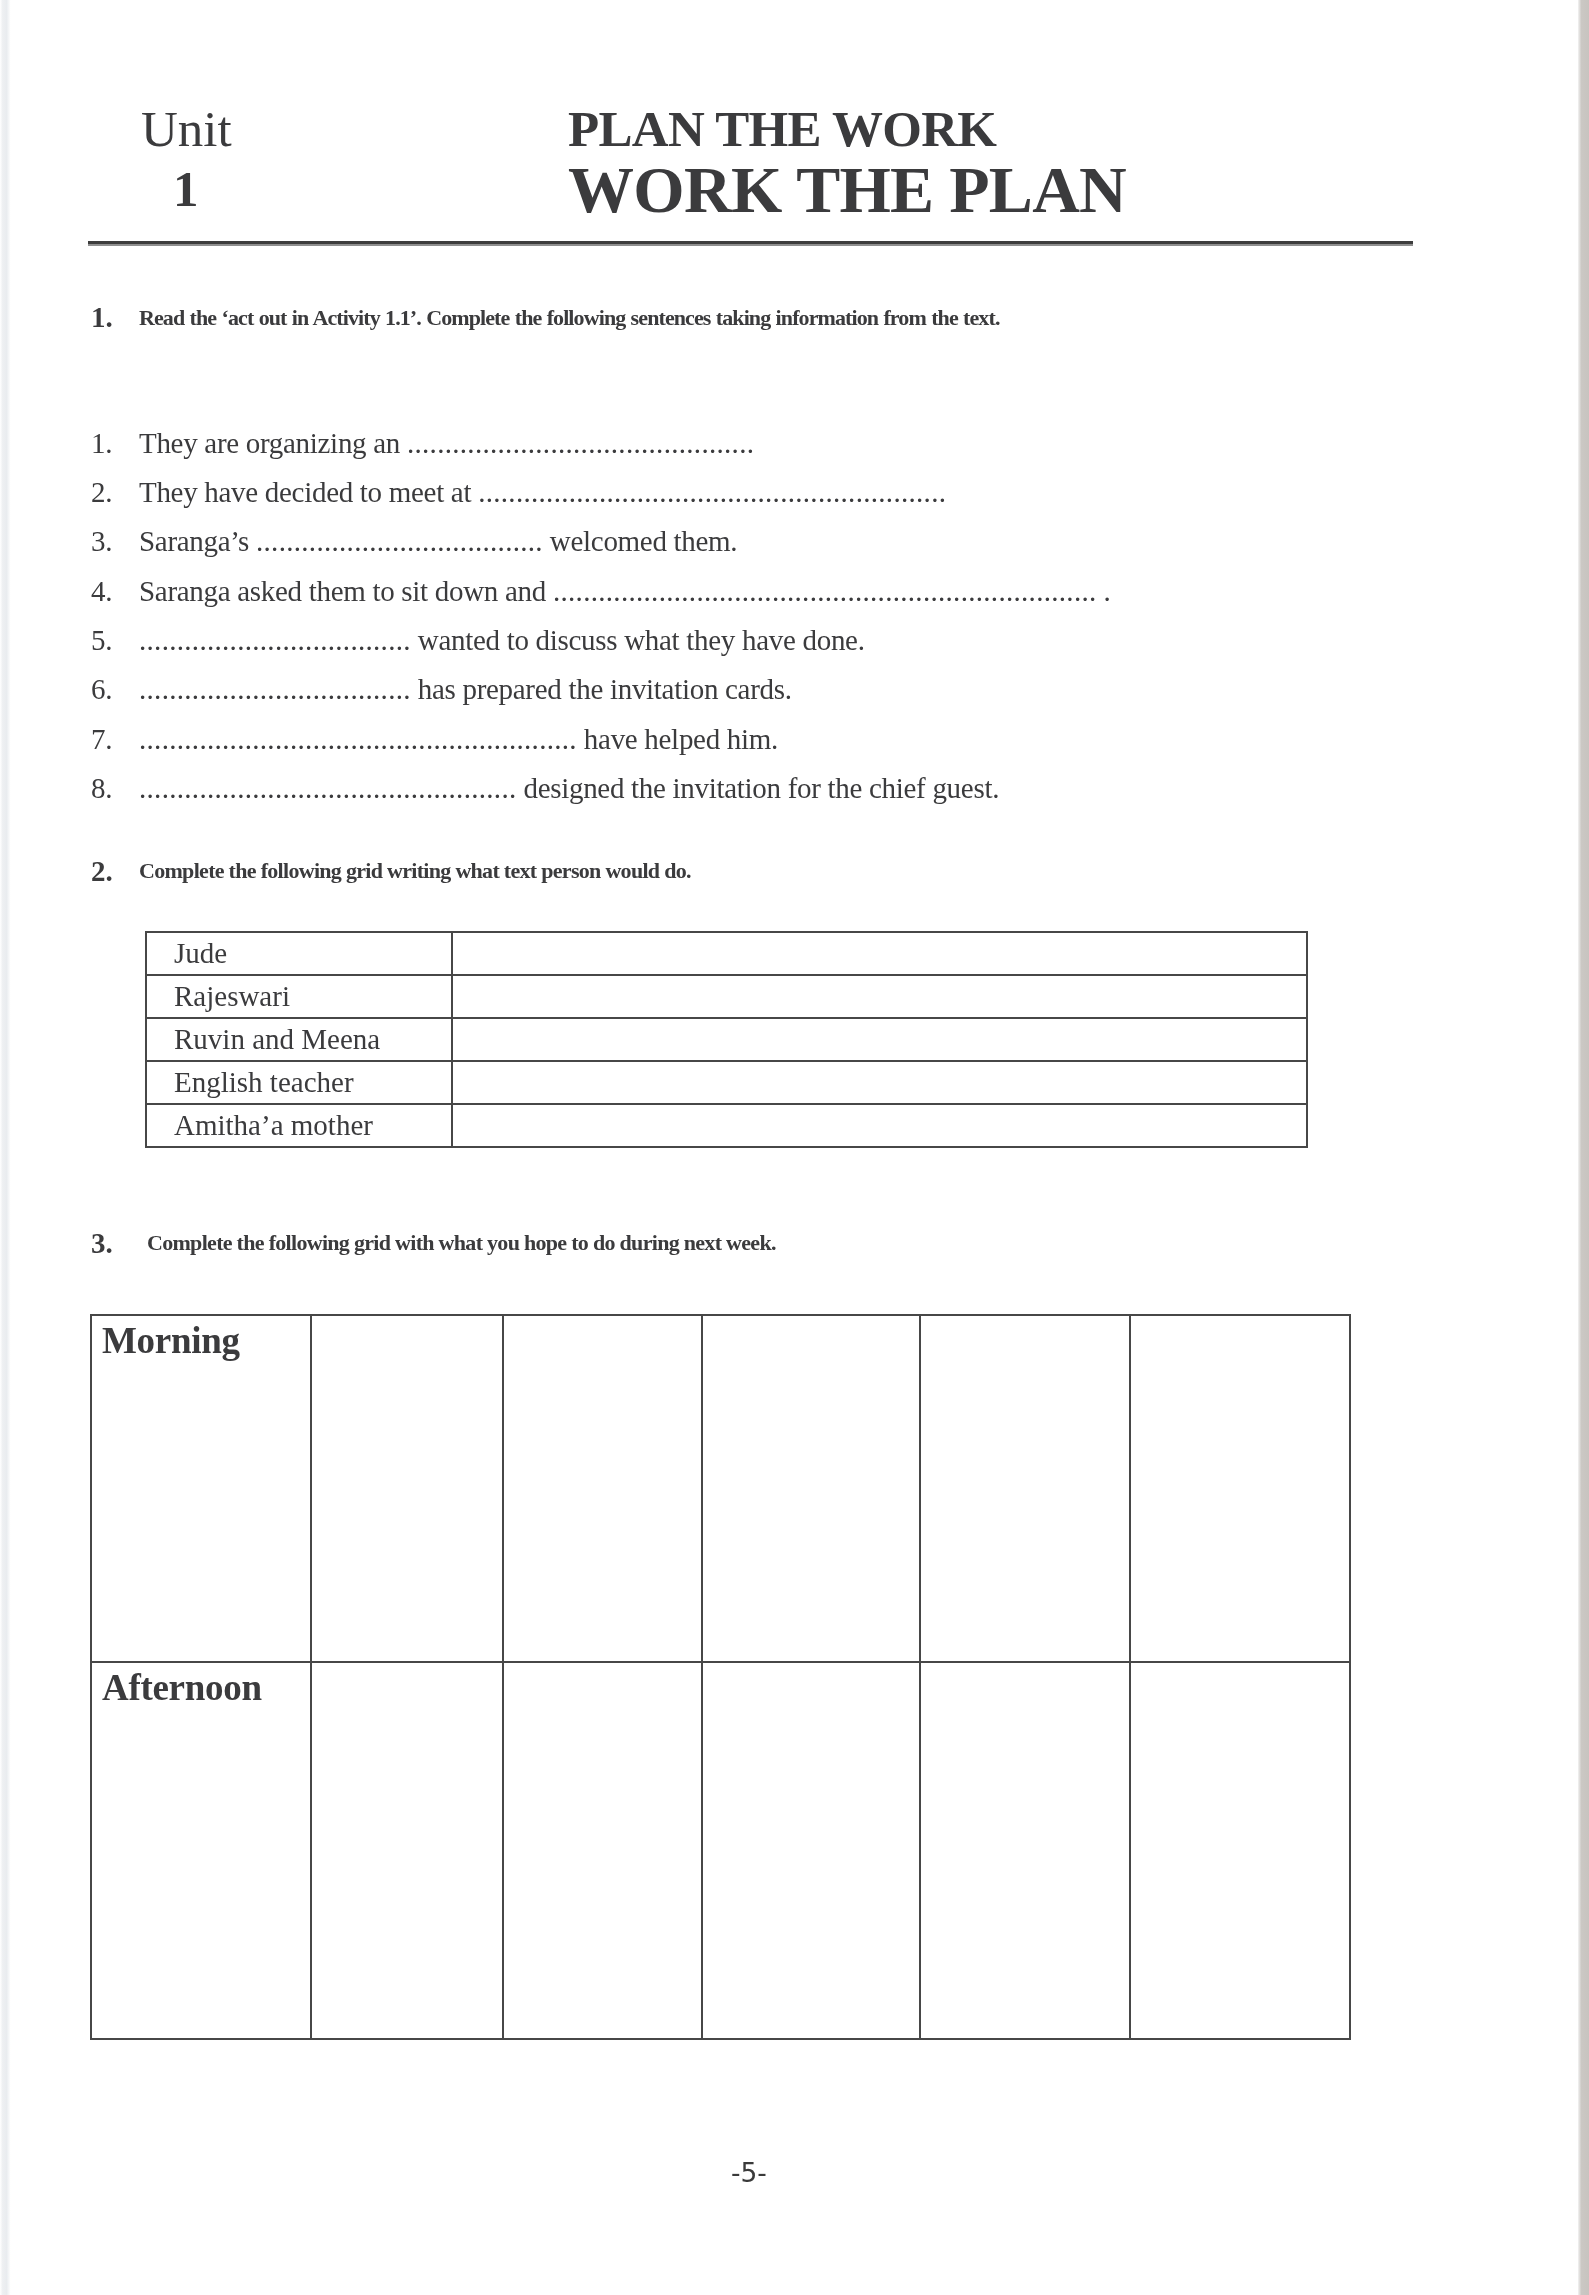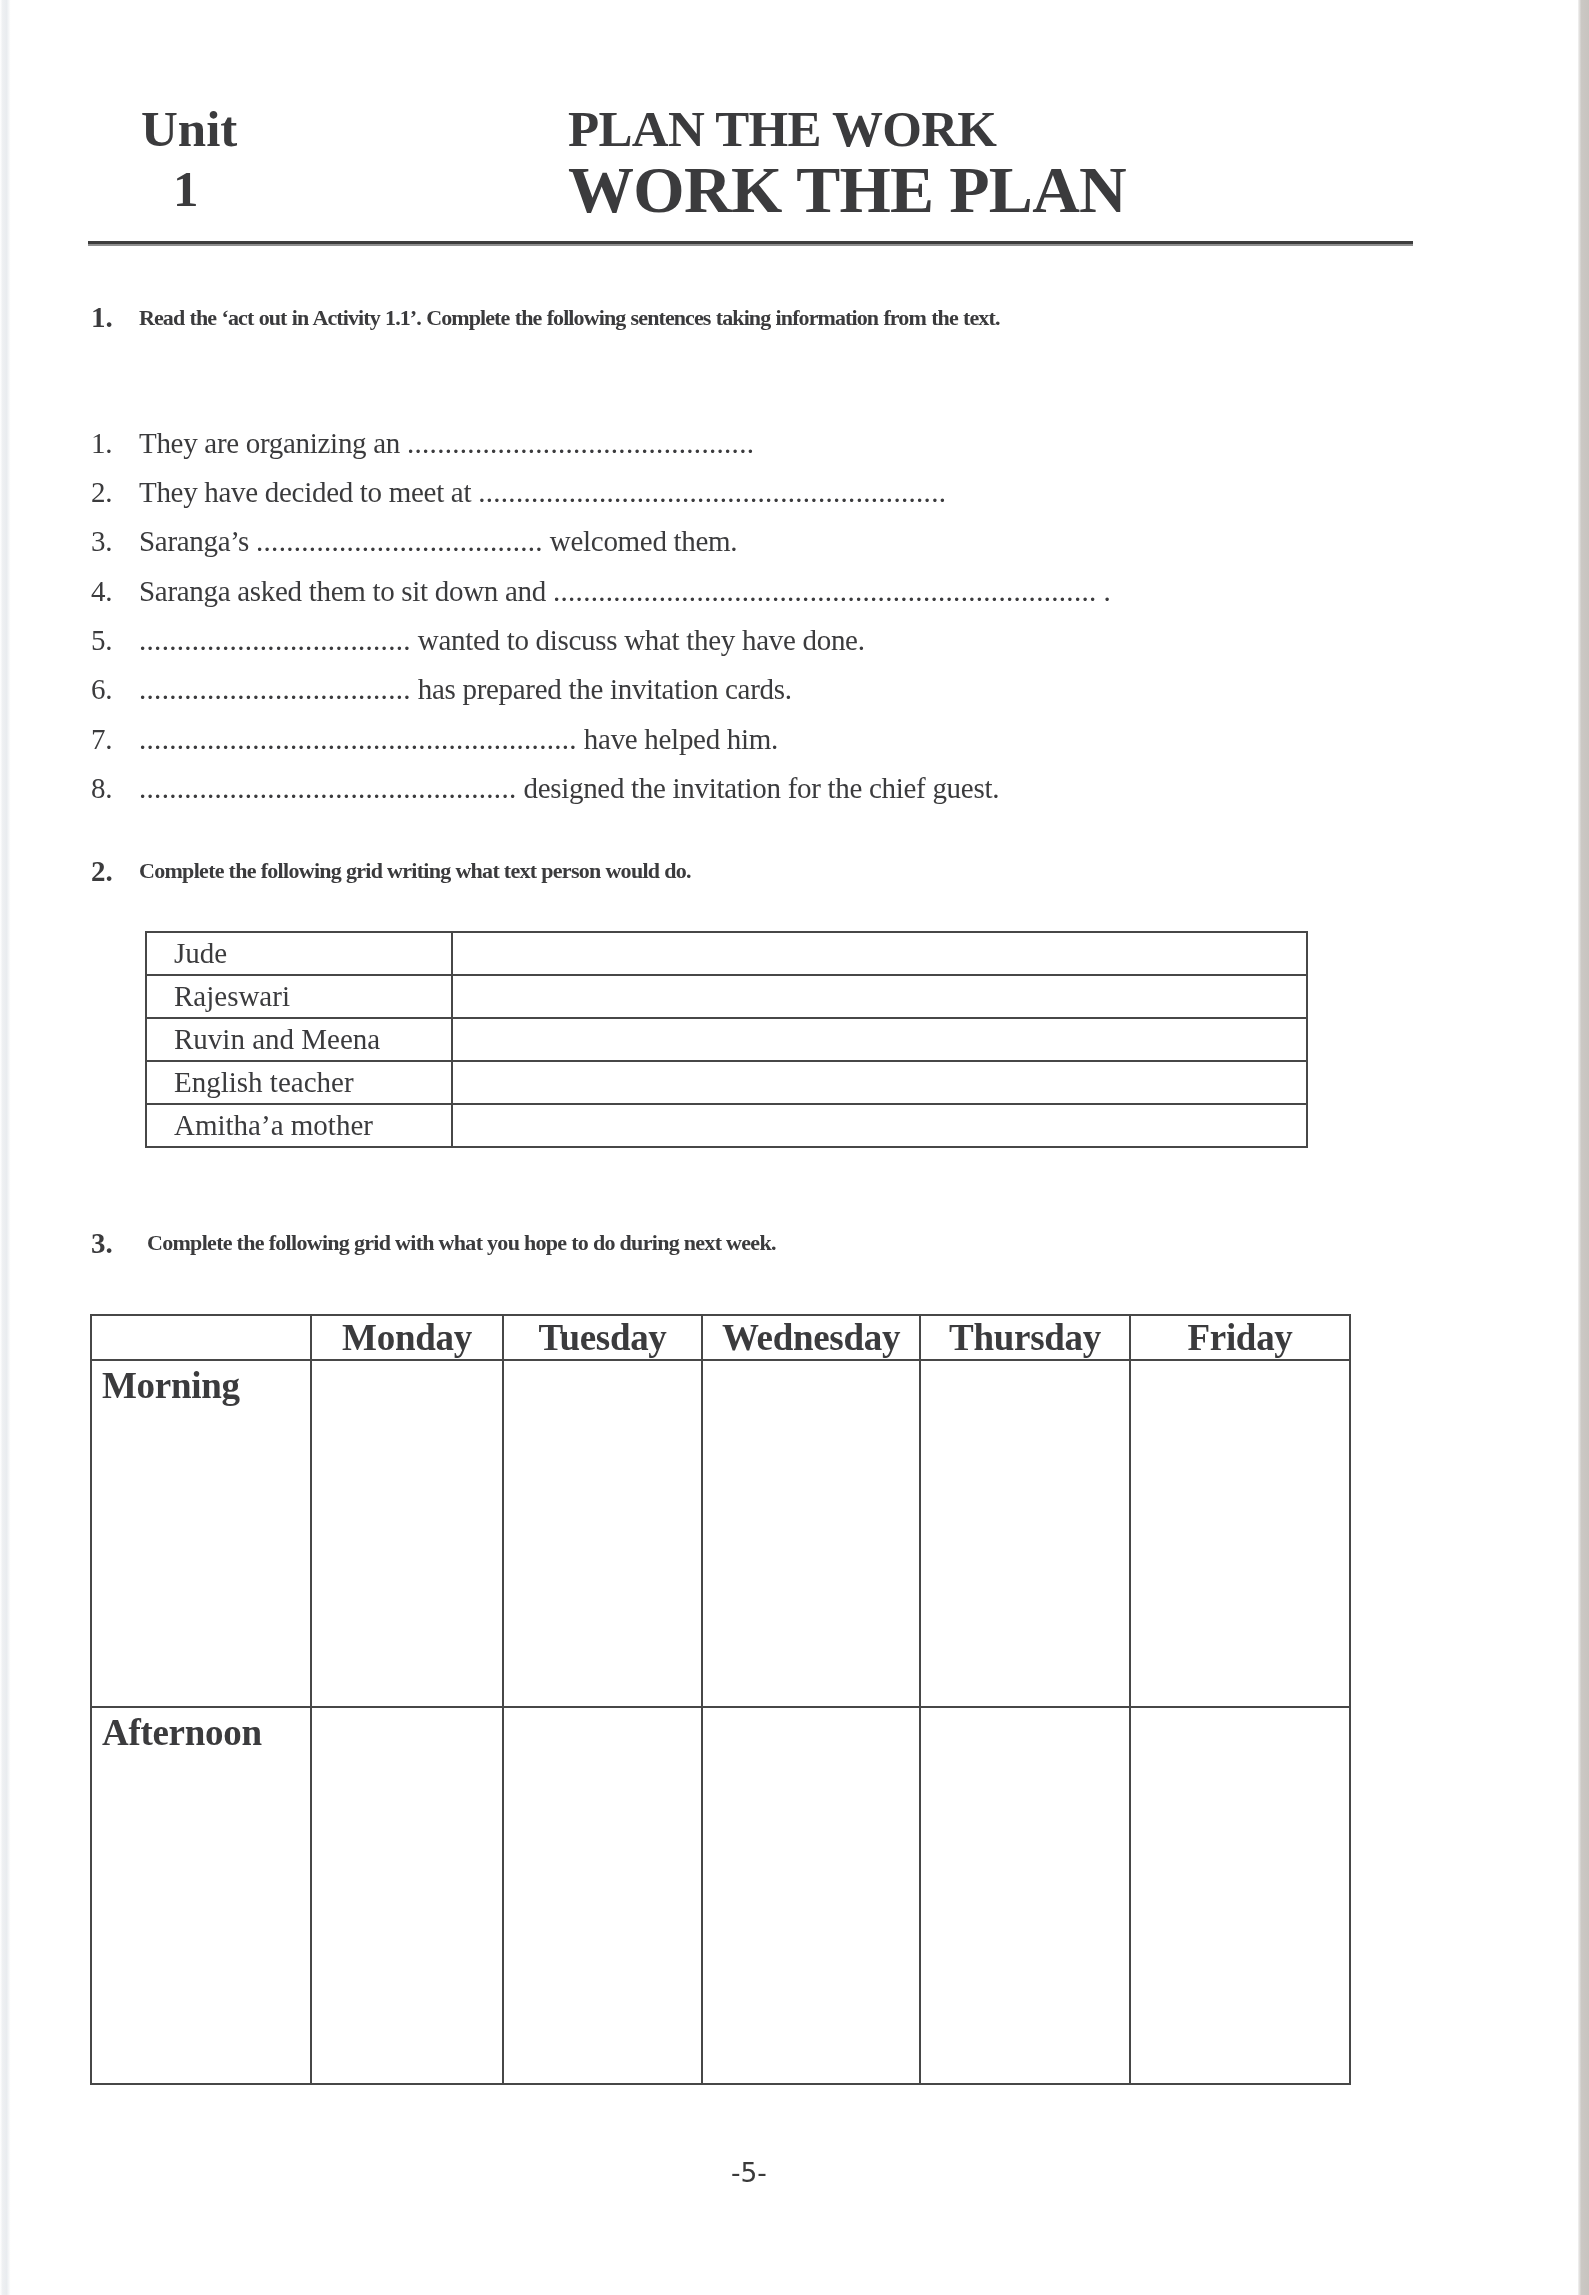--- a/index.html
+++ b/index.html
@@ -10,21 +10,21 @@
     color: #3b3b3d;
   }
   .edge-left { position: absolute; left: 0; top: 0; width: 10.6px; height: 2295px;
     background: linear-gradient(to right, #ffffff 0px, #eef0f2 2.6px, #e9ecef 6.6px, #ffffff 10.6px); }
   .edge-right { position: absolute; right: 0; top: 0; width: 12px; height: 2295px;
     background: linear-gradient(to right, #f3f3f3 0px, #cbc8c4 3.3px, #c7c3bf 12px); }
 
   .abs { position: absolute; white-space: nowrap; }
 
   
-  .unit-label { left: 141px; top: 100px; font-size: 51px; font-weight: bold; line-height: 59px; }
+  .unit-label { left: 141px; top: 100px; font-size: 51px; font-weight: normal; line-height: 59px; }
   .unit-number { left: 173px; top: 160px; font-size: 51px; font-weight: bold; line-height: 59px; }
   .title-1 { left: 568px; top: 100px; font-size: 51px; font-weight: bold; line-height: 59px; letter-spacing: -0.7px; }
   .title-2 { left: 568px; top: 160px; font-size: 66px; font-weight: bold; line-height: 59px; letter-spacing: -0.7px; }
   .header-rule { position: absolute; left: 88px; top: 241px; width: 1325px; height: 2.6px;
     background: #3d3d3d; border-bottom: 2px solid #8f8f8f; }
 
   
   .q-num { font-size: 29px; font-weight: bold; }
   .q-text { font-size: 22px; font-weight: bold; text-decoration-thickness: 2.6px; text-underline-offset: 4px; }
 
@@ -132,28 +132,20 @@
 <table class="week">
   <colgroup>
     <col style="width:220px">
       <col style="width:192px">
       <col style="width:199px">
       <col style="width:218px">
       <col style="width:210px">
       <col style="width:220px">
   </colgroup>
   <tbody>
-      <tr>
-    <th></th>
-    <th>Monday</th>
-    <th>Tuesday</th>
-    <th>Wednesday</th>
-    <th>Thursday</th>
-    <th>Friday</th>
-  </tr>
   <tr class="morning">
     <td class="rowlabel">Morning</td>
     <td></td>
     <td></td>
     <td></td>
     <td></td>
     <td></td>
   </tr>
   <tr class="afternoon">
     <td class="rowlabel">Afternoon</td>

